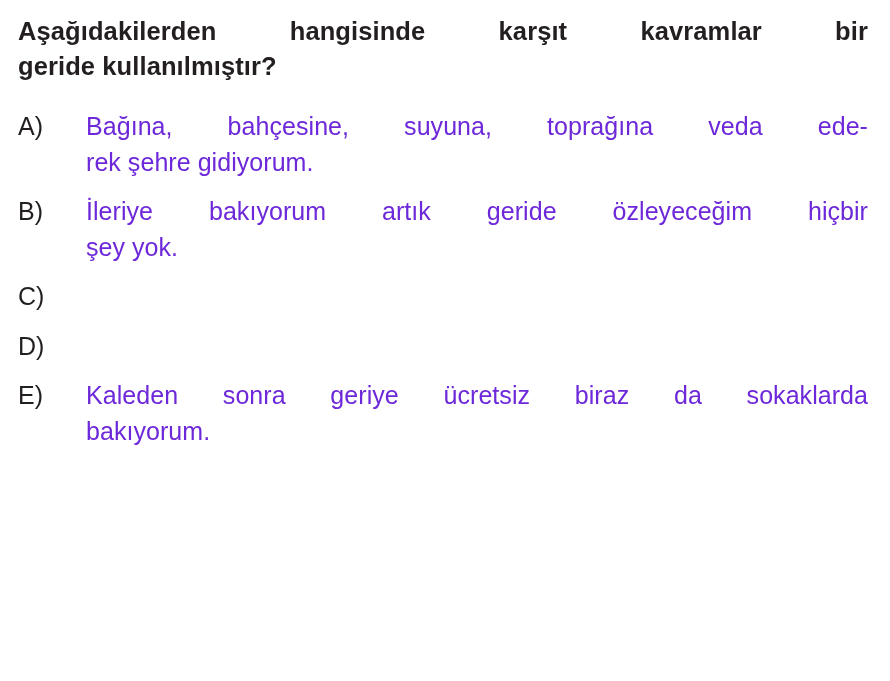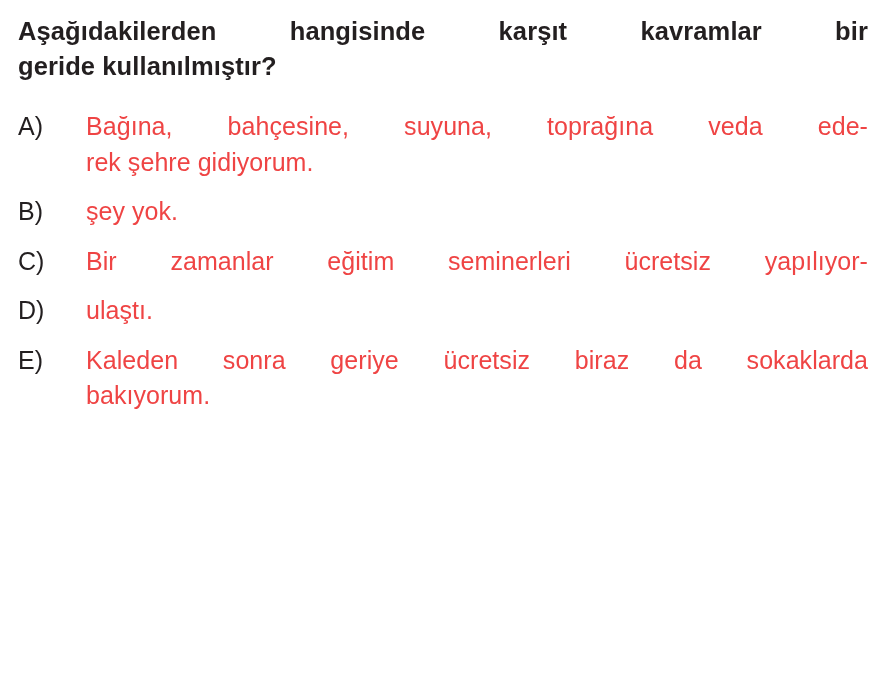--- a/index.html
+++ b/index.html
@@ -52,21 +52,21 @@
     width: 68px;
     font-size: 25px;
     line-height: 1.42;
     font-weight: normal;
     color: #231f20;
   }
   .option-text {
     flex: 1 1 auto;
     font-size: 25px;
     line-height: 1.42;
-    color: #ef4444;
+    color: #6d28d9;
     text-align: justify;
     text-justify: inter-word;
     letter-spacing: 0.05px;
   }
   .option-text .ln {
     display: block;
   }
   .option-text .ln.justified {
     text-align: justify;
     text-align-last: justify;
@@ -88,35 +88,34 @@
       <span class="option-letter">A)</span>
       <span class="option-text">
         <span class="ln justified">Bağına, bahçesine, suyuna, toprağına veda ede-</span>
         <span class="ln">rek şehre gidiyorum.</span>
       </span>
     </li>
 
     <li class="option">
       <span class="option-letter">B)</span>
       <span class="option-text">
+        <span class="ln justified">İleriye bakıyorum artık geride özleyeceğim hiçbir</span>
         <span class="ln">şey yok.</span>
       </span>
     </li>
 
     <li class="option">
       <span class="option-letter">C)</span>
       <span class="option-text">
-        <span class="ln justified">Bir zamanlar eğitim seminerleri ücretsiz yapılıyor-</span>
       </span>
     </li>
 
     <li class="option">
       <span class="option-letter">D)</span>
       <span class="option-text">
-        <span class="ln">ulaştı.</span>
       </span>
     </li>
 
     <li class="option">
       <span class="option-letter">E)</span>
       <span class="option-text">
         <span class="ln justified">Kaleden sonra geriye ücretsiz biraz da sokaklarda</span>
         <span class="ln">bakıyorum.</span>
       </span>
     </li>

